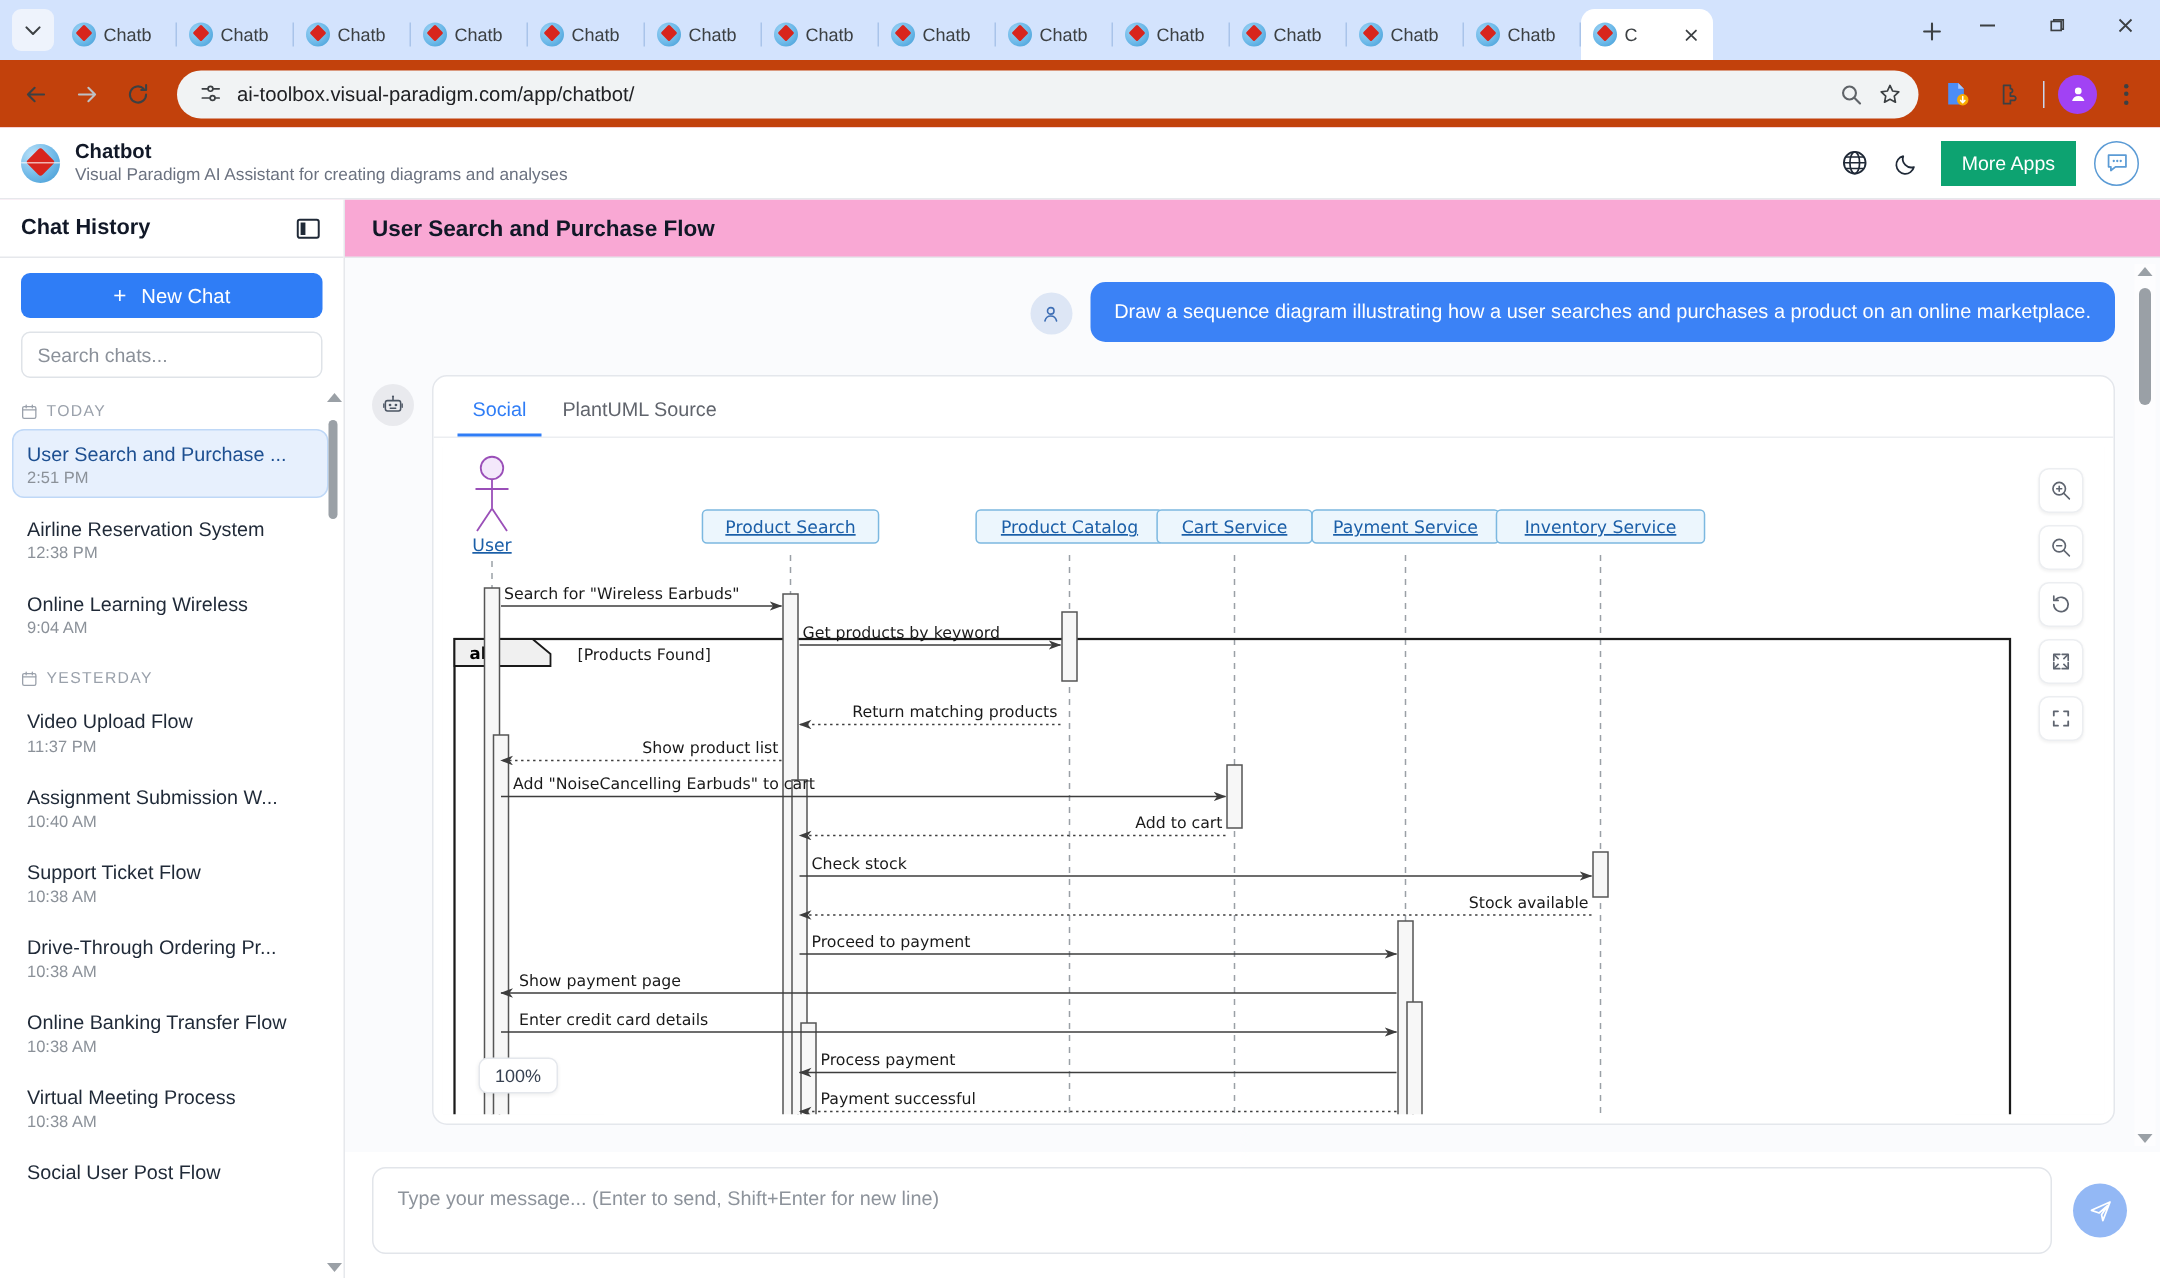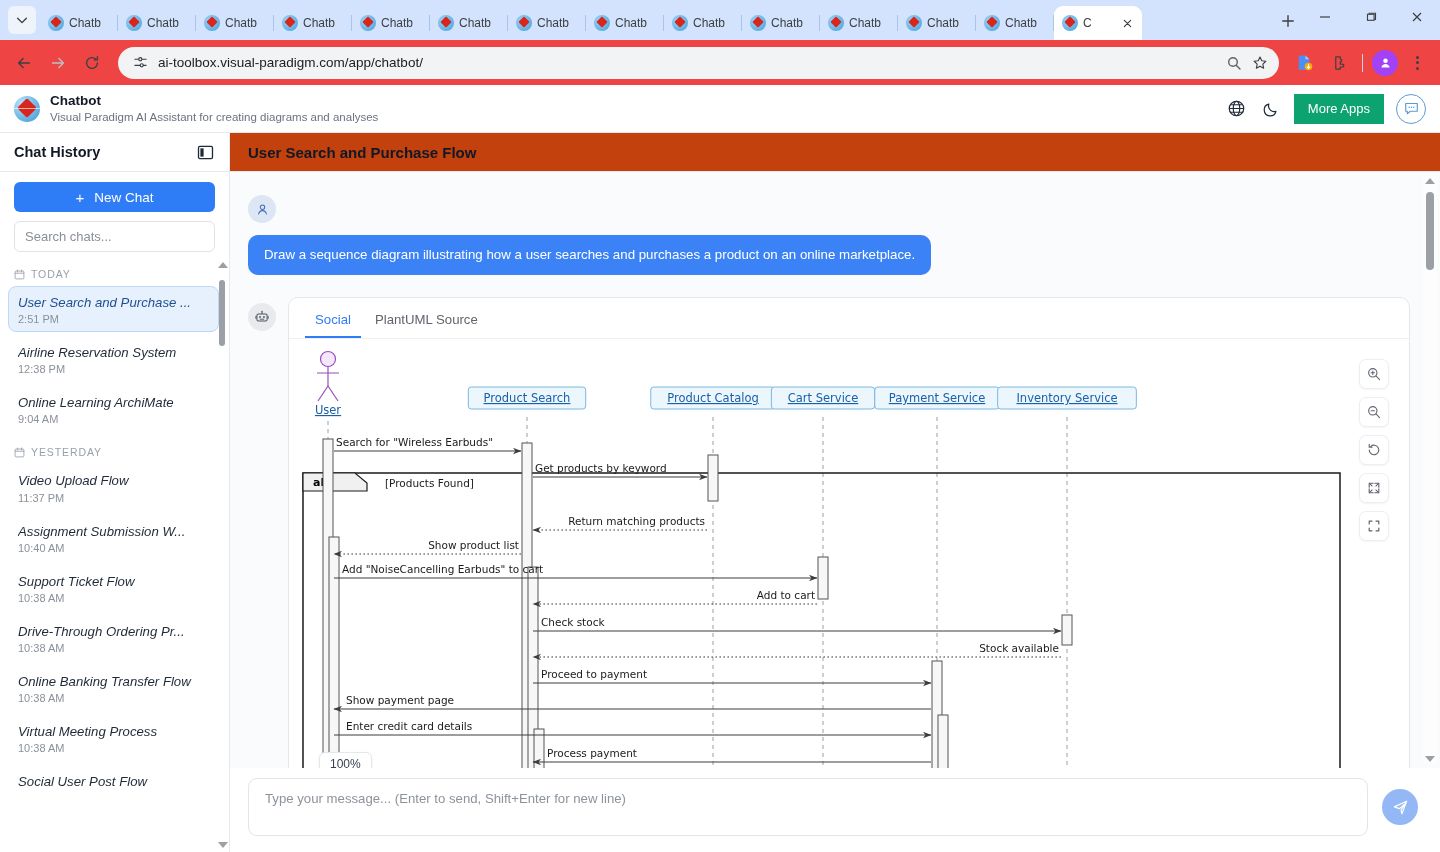--- a/index.html
+++ b/index.html
@@ -68,21 +68,21 @@
     display: flex; align-items: center; justify-content: center;
     border-radius: 50%; flex: 0 0 28px; cursor: pointer;
   }
   .newtab svg { width: 14px; height: 14px; }
   .wincontrols { display: flex; align-items: flex-start; height: 40px; margin-left: auto; flex: 0 0 auto; }
   .wcbtn { width: 46px; height: 34px; display: flex; align-items: center; justify-content: center; cursor: pointer; }
   .wcbtn svg { width: 12px; height: 12px; }
 
   .toolbar {
     height: 45px; flex: 0 0 45px;
-    background: #ef4444;
+    background: #c2410c;
     display: flex; align-items: center;
     padding: 0 8px; gap: 2px;
   }
   .navbtn { width: 32px; height: 32px; display: flex; align-items: center; justify-content: center; border-radius: 50%; cursor: pointer; }
   .navbtn svg { width: 18px; height: 18px; }
   .omnibox {
     flex: 1 1 auto; height: 32px; margin: 0 8px;
     background: #f1f3f4; border-radius: 16px;
     display: flex; align-items: center; padding: 0 6px 0 12px;
     min-width: 0;
@@ -100,21 +100,21 @@
   .ext-sep { width: 1px; height: 18px; background: #c9d7ee; margin: 0 5px; }
   .profile-av {
     width: 26px; height: 26px; border-radius: 50%;
     background: #a142f4; display: flex; align-items: center; justify-content: center;
     cursor: pointer;
   }
   .menu-dots { width: 30px; height: 30px; display: flex; flex-direction: column; align-items: center; justify-content: center; gap: 2.5px; cursor: pointer; }
   .menu-dots i { width: 3px; height: 3px; border-radius: 50%; background: #3c4043; display: block; }
 
   
-  .page { flex: 1 1 auto; display: flex; flex-direction: column; background: #c2410c; min-height: 0; }
+  .page { flex: 1 1 auto; display: flex; flex-direction: column; background: #f9a8d4; min-height: 0; }
 
   .apphead {
     height: 48px; flex: 0 0 48px;
     border-bottom: 1px solid #e6e8ec;
     display: flex; align-items: center; padding: 0 14px;
     background: #fff;
   }
   .vp-logo {
     width: 26px; height: 26px; border-radius: 50%;
     background: radial-gradient(circle at 32% 30%, #bfe4fa 0%, #75bce9 50%, #3d97d1 100%);
@@ -183,21 +183,21 @@
   .sb-list { flex: 1 1 auto; overflow: hidden; position: relative; padding: 0 10px 0 8px; }
   .grouphdr {
     display: flex; align-items: center; gap: 6px;
     font-size: 10.5px; letter-spacing: .9px; color: #9aa1ab;
     padding: 10px 6px 6px;
   }
   .chat-item { padding: 7px 10px; border-radius: 8px; cursor: pointer; margin-bottom: 4px; }
   .chat-item.active { background: #e7f0fd; border: 1px solid #bfd8f7; padding: 6px 9px; }
   .chat-name {
     font-size: 13.2px; color: #1f2937; white-space: nowrap;
-    overflow: hidden; text-overflow: ellipsis; line-height: 1.45; font-style: italic;
+    overflow: hidden; text-overflow: ellipsis; line-height: 1.45;
   }
   .chat-item.active .chat-name { color: #1d4f91; }
   .chat-time { font-size: 11px; color: #8b9199; margin-top: 1px; }
 
   .sb-scrollbar { position: absolute; right: 2px; top: 0; width: 10px; height: 100%; }
   .sb-scroll-thumb {
     position: absolute; left: 2px; top: 22px; width: 6px; height: 66px;
     background: #9aa0a6; border-radius: 3px;
   }
   .sb-arrow { position: absolute; left: 1px; width: 0; height: 0; }
@@ -211,21 +211,21 @@
     display: flex; align-items: center; padding: 0 18px;
     border-bottom: 1px solid #e6e8ec;
   }
   .main-title { font-size: 15px; font-weight: bold; color: #111827; }
 
   .conv {
     flex: 1 1 auto; min-height: 0; position: relative;
     background: #fafbfd; overflow: hidden;
     padding: 16px 30px 10px 18px;
   }
-  .msg-row { display: flex; align-items: flex-start; justify-content: flex-end; gap: 12px; flex-direction: column; }
+  .msg-row { display: flex; align-items: flex-start; justify-content: flex-end; gap: 12px; }
   .av-user {
     width: 28px; height: 28px; border-radius: 50%;
     background: #dde6f5; display: flex; align-items: center; justify-content: center;
     flex: 0 0 28px; margin-top: 7px;
   }
   .bubble-user {
     background: #3b82f6; color: #fff;
     border-radius: 10px; padding: 11px 16px;
     font-size: 13.3px; max-width: 700px; line-height: 1.35;
   }
@@ -530,21 +530,21 @@
             </div>
             <div class="chat-item active">
               <div class="chat-name">User Search and Purchase ...</div>
               <div class="chat-time">2:51 PM</div>
             </div>
             <div class="chat-item">
               <div class="chat-name">Airline Reservation System</div>
               <div class="chat-time">12:38 PM</div>
             </div>
             <div class="chat-item">
-              <div class="chat-name">Online Learning ArchiMate</div>
+              <div class="chat-name">Online Learning Wireless</div>
               <div class="chat-time">9:04 AM</div>
             </div>
             <div class="grouphdr">
               <svg viewBox="0 0 14 14" width="11" height="11">
                 <rect x="1.4" y="2.6" width="11.2" height="10" rx="1.3" fill="none" stroke="#9aa1ab" stroke-width="1.1"></rect>
                 <path d="M1.4 5.4h11.2M4.4 1.3v2.4M9.6 1.3v2.4" stroke="#9aa1ab" stroke-width="1.1" stroke-linecap="round"></path>
               </svg>
               <span>YESTERDAY</span>
             </div>
             <div class="chat-item">

